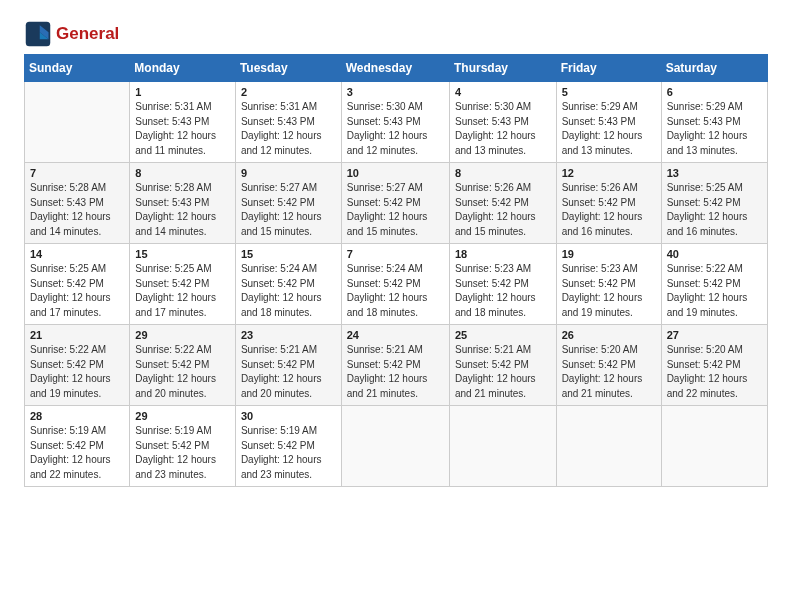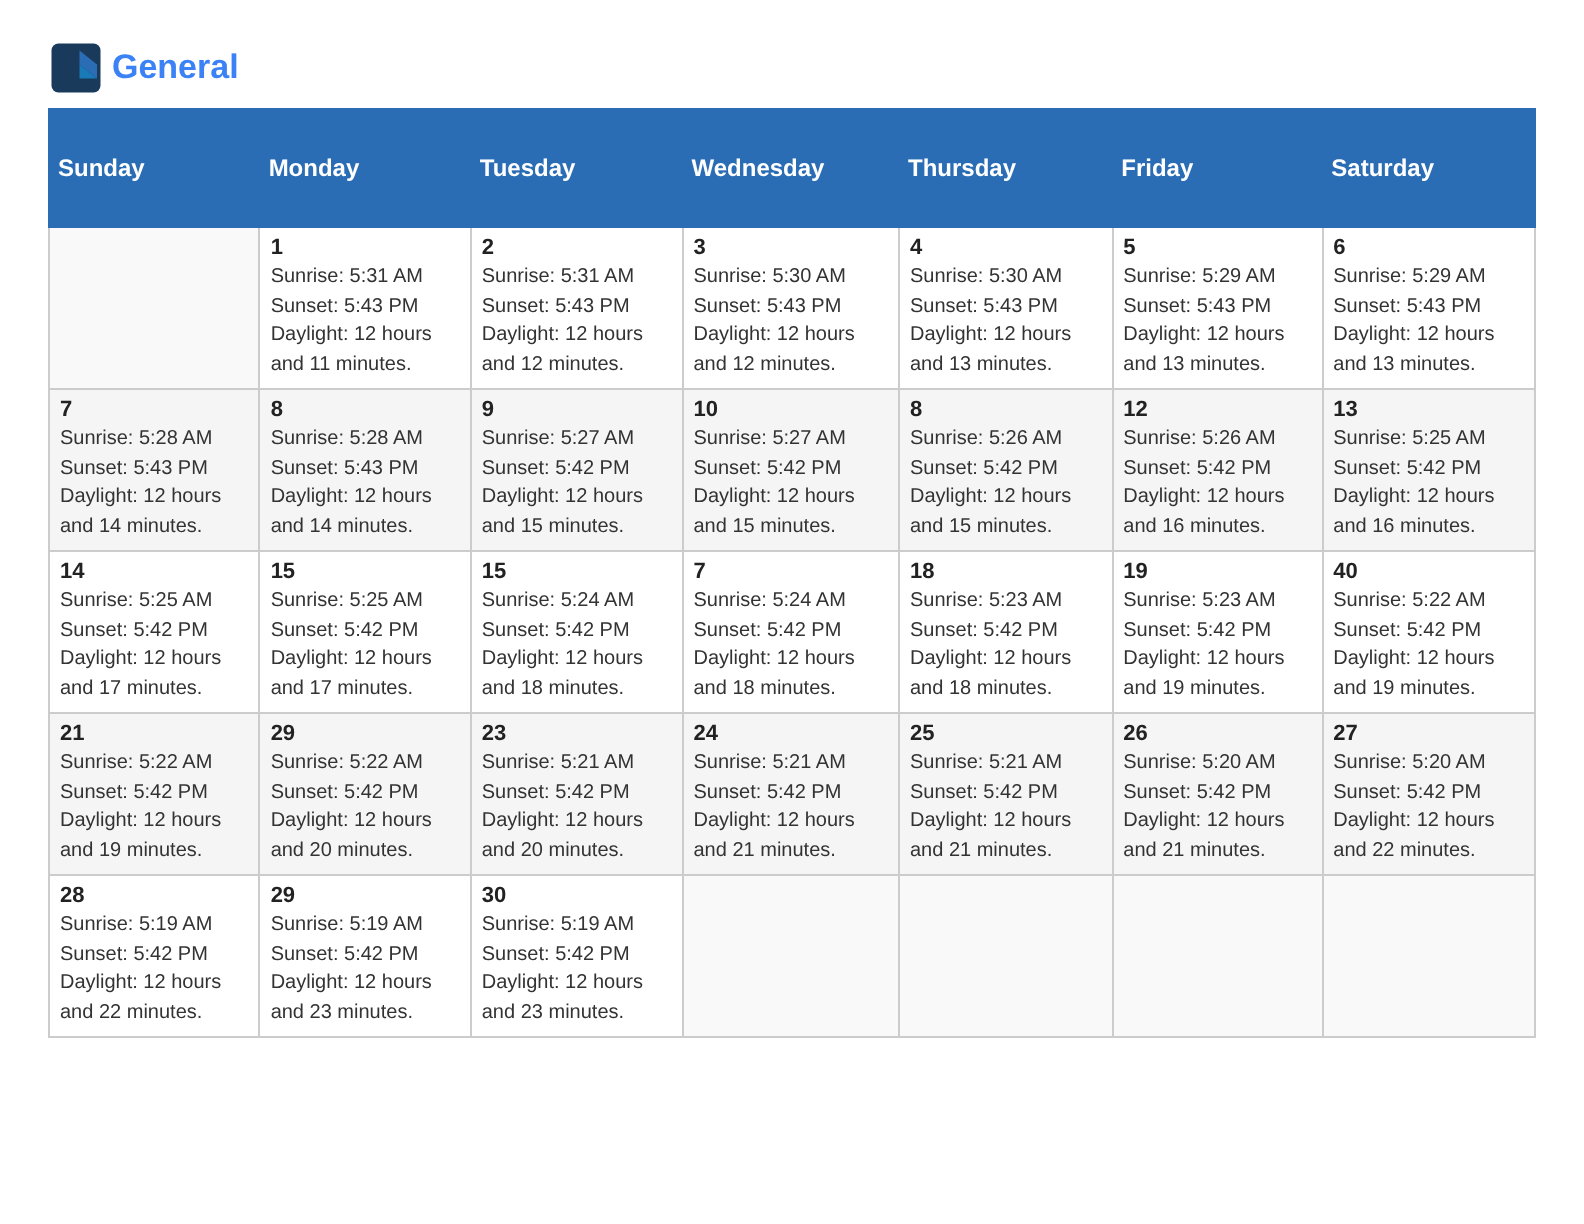--- a/index.html
+++ b/index.html
@@ -39,21 +39,21 @@
       margin-top: 2px;
     }
     table {
       width: 100%;
       border-collapse: collapse;
       font-size: 10.5px;
     }
     thead th {
       background: #2a6db5;
       color: #fff;
-      padding: 22px 4px;
+      padding: 6px 4px;
       text-align: left;
       font-size: 12px;
       font-weight: bold;
       border: 1px solid #2a6db5;
     }
     tbody td {
       border: 1px solid #ccc;
       vertical-align: top;
       padding: 4px 5px;
       height: 80px;
@@ -84,21 +84,21 @@
 <body>
 
 <div class="header">
   <div class="logo">
     <svg class="logo-icon" viewBox="0 0 32 32">
       <rect x="2" y="2" width="28" height="28" rx="4" fill="#1a3a5c"></rect>
       <polygon points="18,6 28,14 28,22 18,14" fill="#2a6db5"></polygon>
       <polygon points="18,14 28,22 18,22" fill="#1a7ab8"></polygon>
     </svg>
     <div>
-      <div style="font-size:17px;font-weight:bold;color:#3b82f6;line-height:1.15;">General</div>
+      <div style="font-size:17px;font-weight:bold;color:#b91c1c;line-height:1.15;">General</div>
       <div style="font-size:17px;font-weight:bold;color:#2a6db5;line-height:1.15;"></div>
     </div>
   </div>
   <div class="title-block">
     <div class="month-title"></div>
     <div class="subtitle"></div>
   </div>
 </div>
 
 <table>

